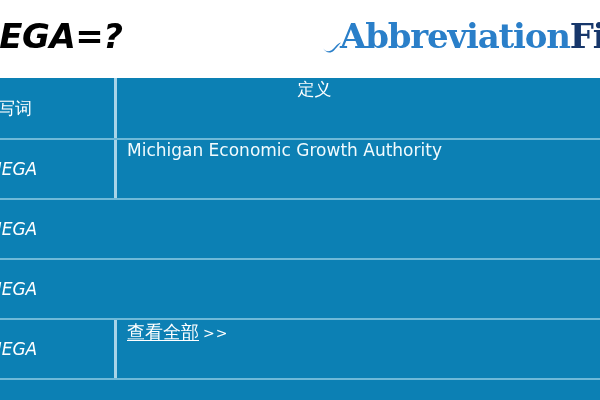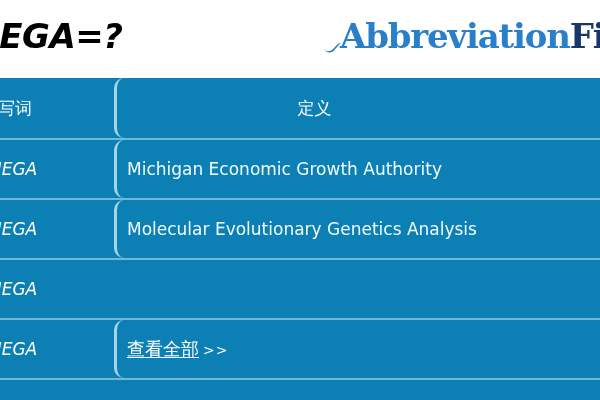--- a/index.html
+++ b/index.html
@@ -97,25 +97,23 @@
     display: flex;
     align-items: center;
     padding-left: 0;
     overflow: hidden;
   }
   .cell-def {
     position: relative;
     flex: 1;
     box-sizing: border-box;
     display: flex;
-    align-items: center;
     padding-left: 10px;
     border-left: 3px solid #a8d4e8;
     overflow: hidden;
-    border-radius: 10px;
   }
   .row.head .cell-def {
     justify-content: center;
     padding-left: 0;
   }
   .head-text {
     color: #ffffff;
     font-family: "DejaVu Sans", sans-serif;
     font-size: 17px;
     white-space: nowrap;
@@ -193,23 +191,20 @@
       </div>
       <div class="cell-def">
         <span class="def-text">Michigan Economic Growth Authority</span>
       </div>
     </div>
 
     <div class="row">
       <div class="cell-abbr">
         <span class="abbr-text">MEGA</span>
       </div>
-      <div class="cell-def">
-        <span class="def-text">Molecular Evolutionary Genetics Analysis</span>
-      </div>
     </div>
 
     <div class="row">
       <div class="cell-abbr">
         <span class="abbr-text">MEGA</span>
       </div>
     </div>
 
     <div class="row">
       <div class="cell-abbr">

